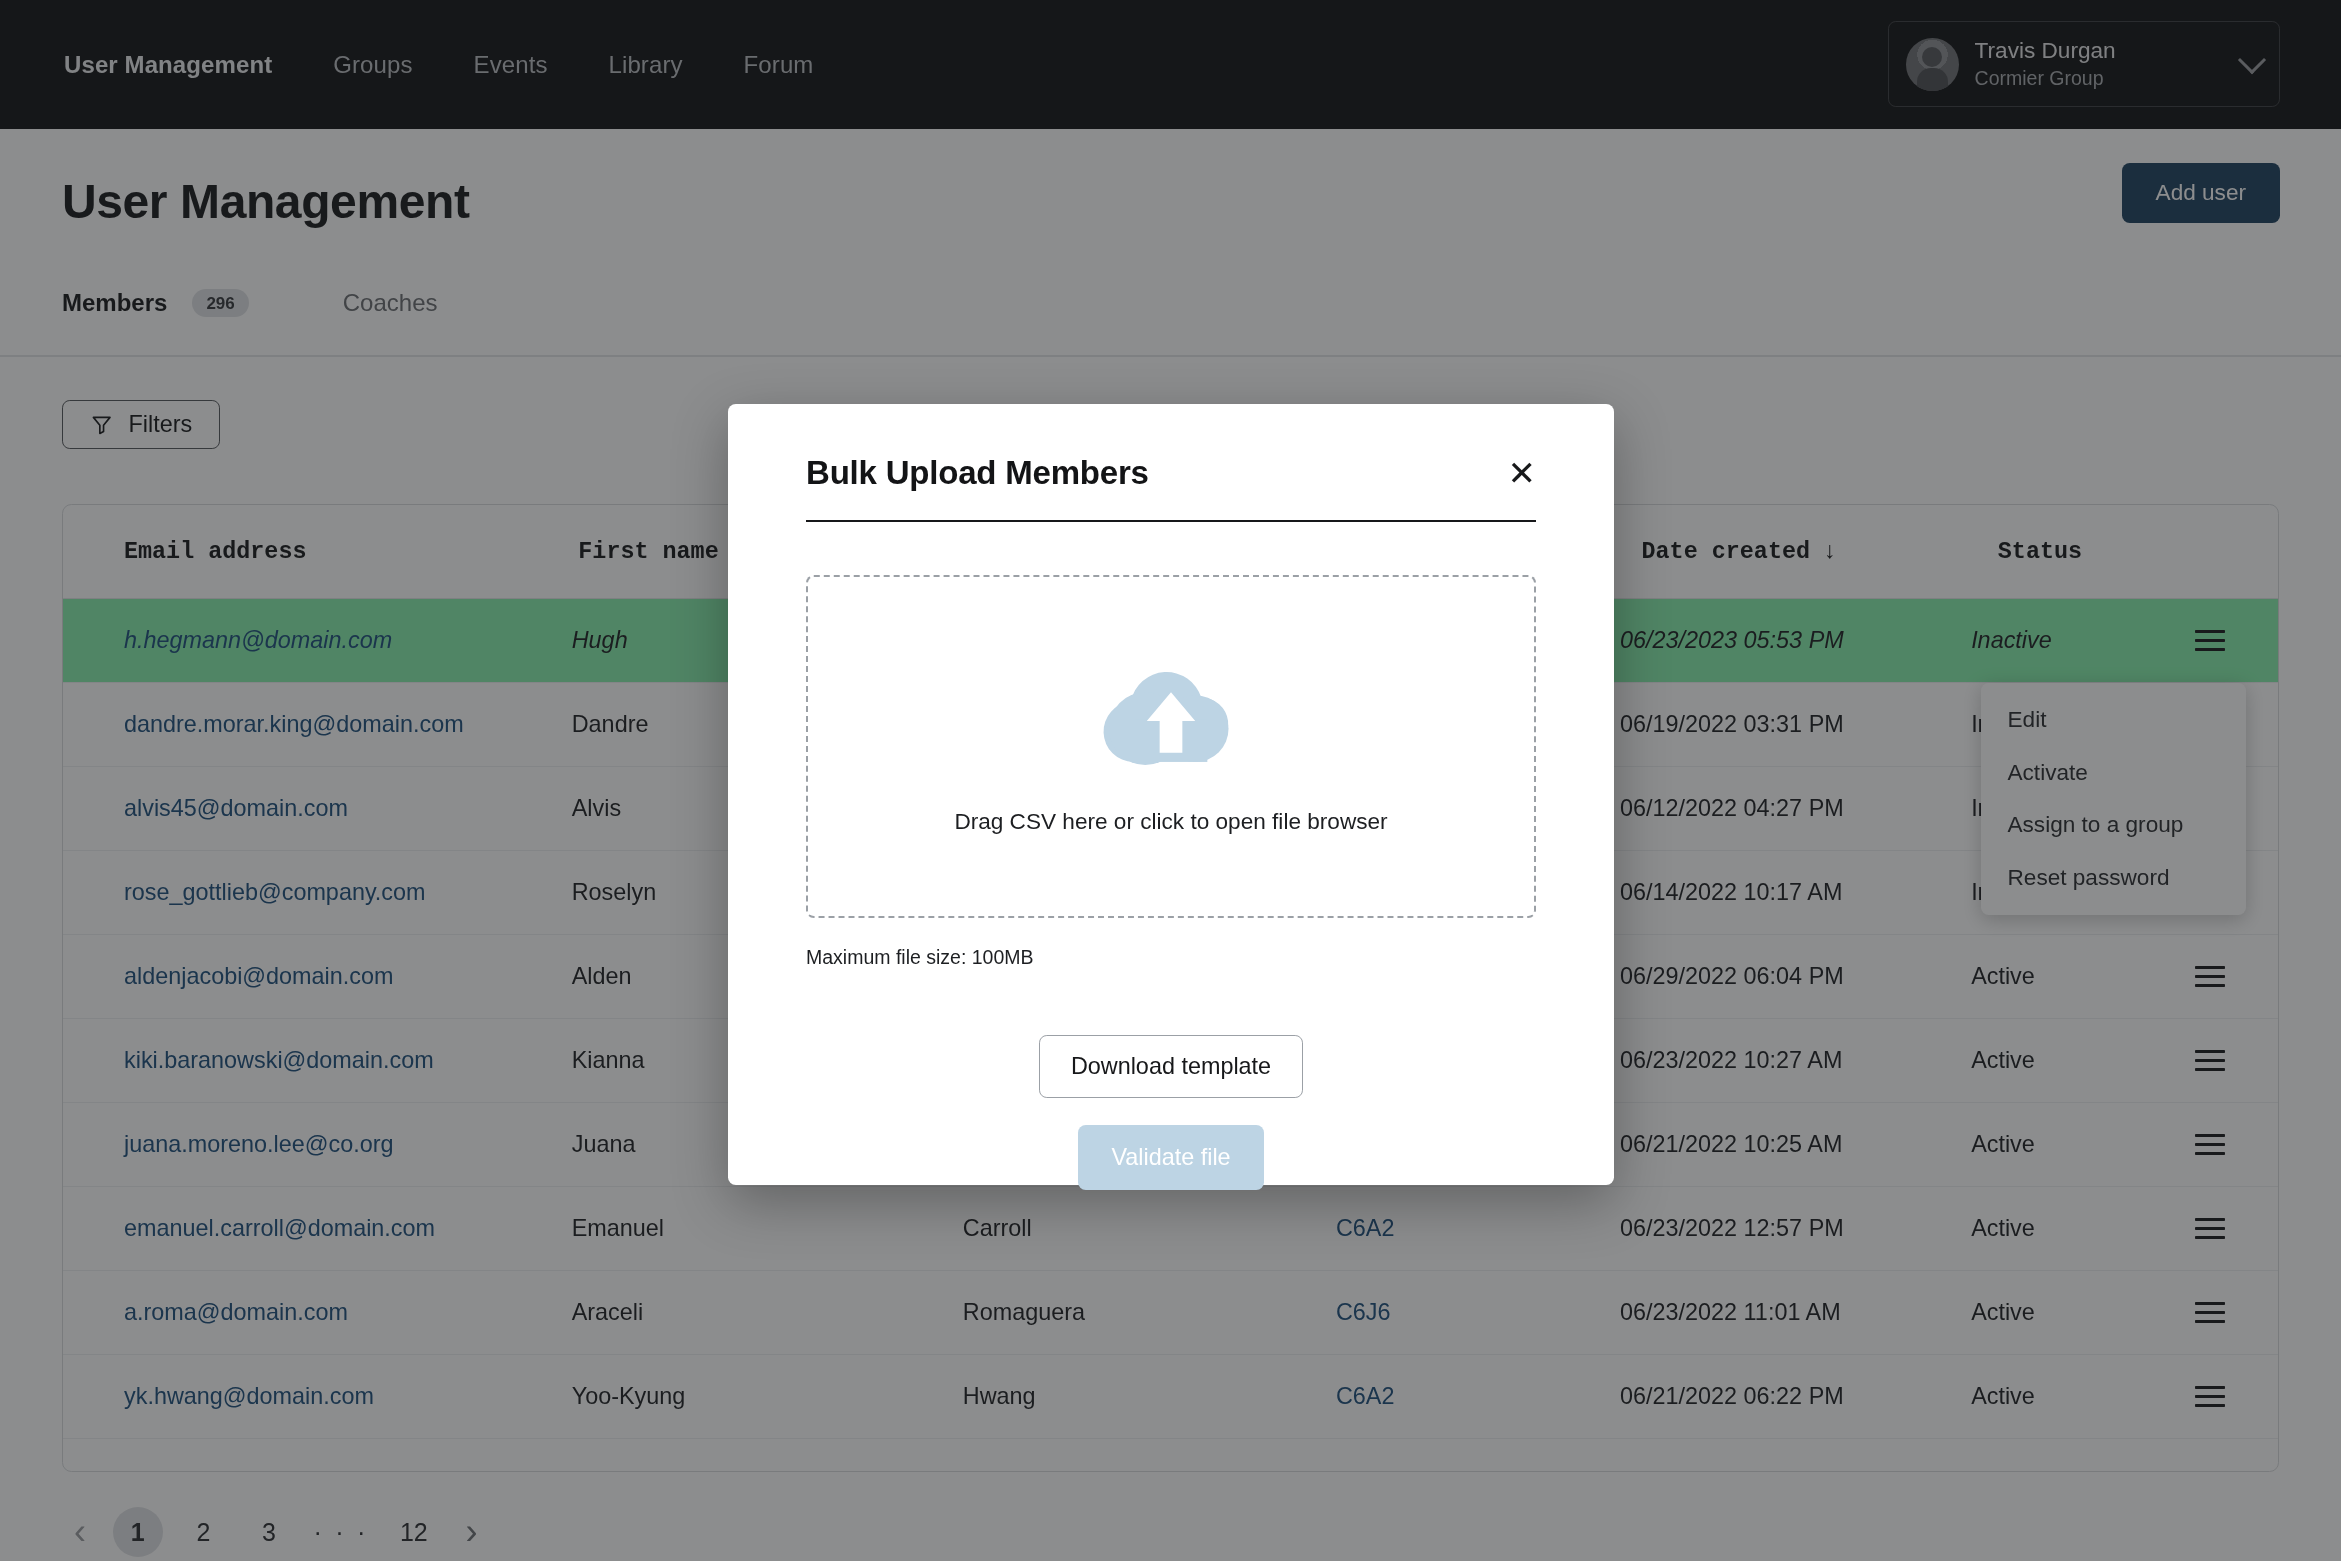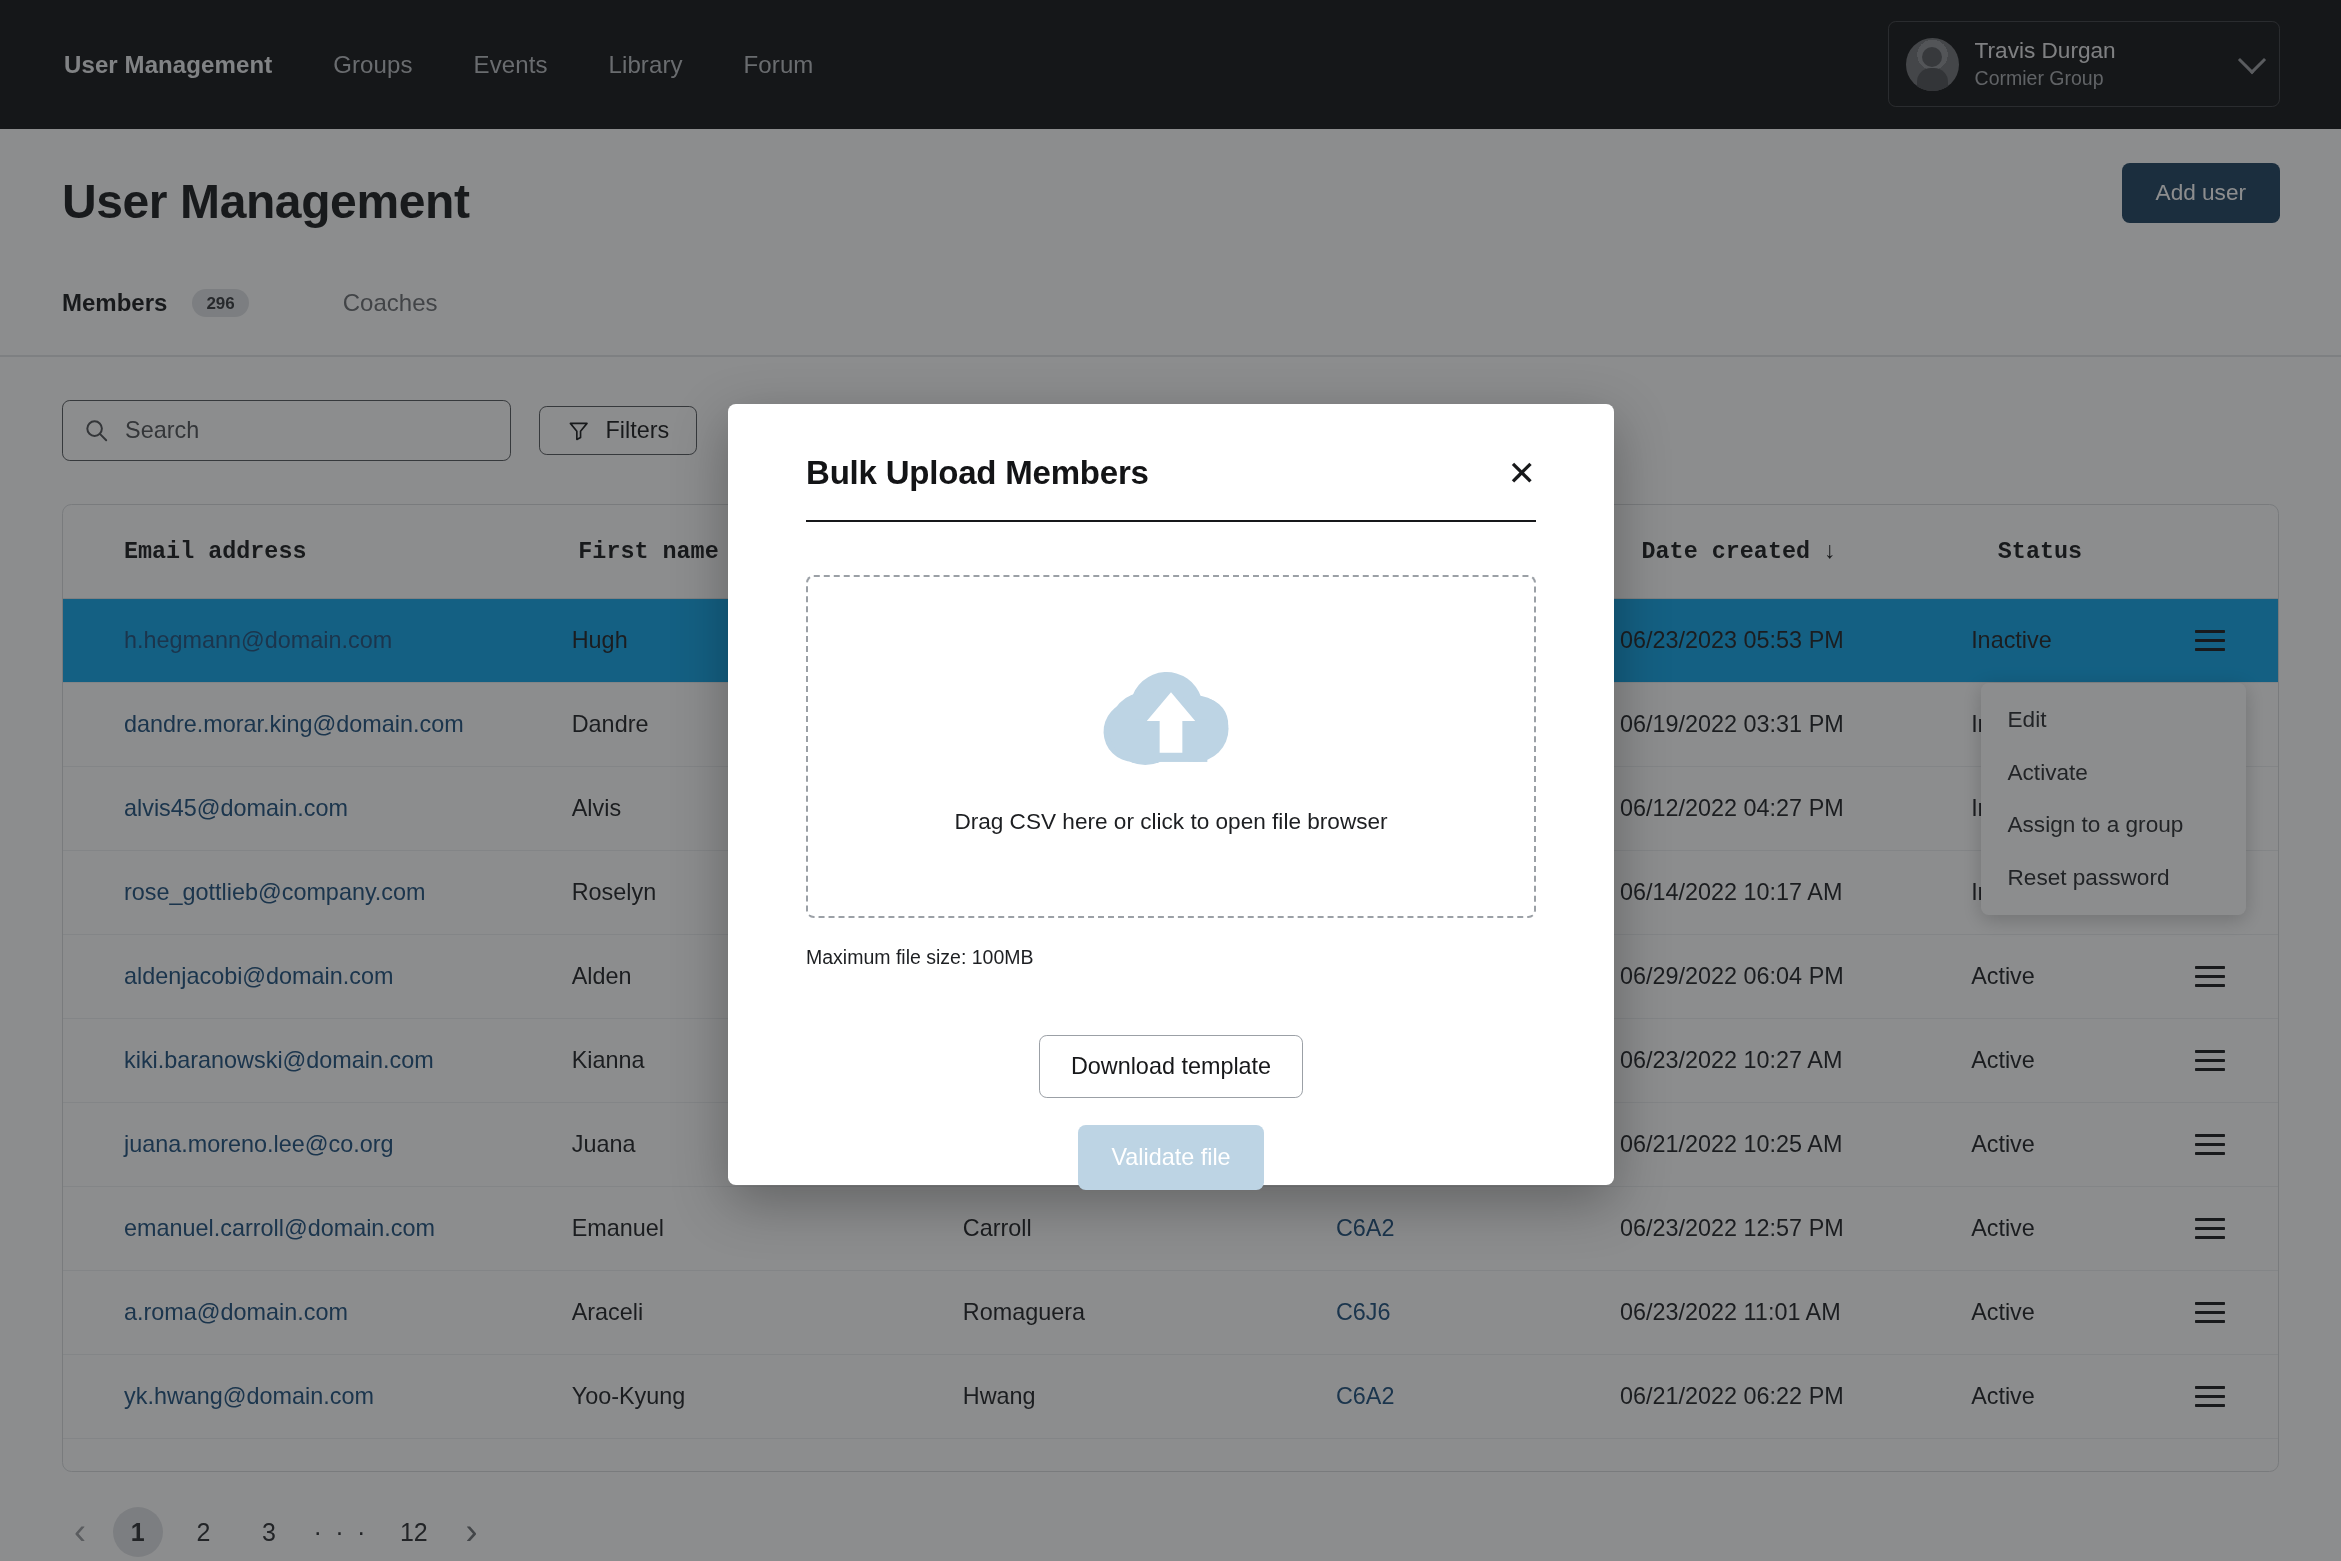--- a/index.html
+++ b/index.html
@@ -90,21 +90,21 @@
   }
 
   
   .table-card {
     position: absolute; left: 62px; top: 504px; width: 2217px; height: 968px;
     border: 1.6px solid #d8dadd; border-radius: 9.4px; background: #ffffff; overflow: hidden;
   }
   .trow { display: flex; align-items: center; height: 84px; padding: 0 0 0 61px; }
   .thead { height: 94px; border-bottom: 1.6px solid #e2e4e7; font-weight: 700; color:#17181a; font-size: 23.4px; font-family: Liberation Mono, monospace; }
   .tbody .trow { border-bottom: 0.8px solid #eceef0; font-size: 23.4px; color: #1d1f22; }
-  .tbody .trow.selected { background: #0ea5e9; }
+  .tbody .trow.selected { background: #86efac; font-style: italic; }
   .c-email  { width: 468px; }
   .c-first  { width: 367px; }
   .c-last   { width: 390px; margin-left: 40px; }
   .c-group  { width: 297px; }
   .c-date   { width: 367px; }
   .c-status { width: 234px; }
   .c-menu   { flex: 1; display: flex; justify-content: flex-end; padding-right: 53px; }
   .link { color: #1d4f7c; }
   .hamburger { display: inline-flex; flex-direction: column; gap: 5.5px; }
   .hamburger i { display: block; width: 30px; height: 3.1px; background: #17181a; border-radius: 0.8px; }
@@ -194,27 +194,20 @@
       <span>Members</span>
       <span class="tab-badge">296</span>
     </div>
     <div class="tab">
       <span>Coaches</span>
     </div>
   </div>
   <div class="tabs-rule"></div>
 
   <div class="toolbar">
-    <div class="search-box">
-      <svg width="26.5" height="26.5" viewBox="0 0 24 24" fill="none">
-        <circle cx="10.5" cy="10.5" r="6.6" stroke="#4e5155" stroke-width="1.8"></circle>
-        <line x1="15.3" y1="15.3" x2="21" y2="21" stroke="#4e5155" stroke-width="1.8" stroke-linecap="round"></line>
-      </svg>
-      <span class="search-ph">Search</span>
-    </div>
     <button class="filters-btn">
       <svg width="23.4" height="23.4" viewBox="0 0 24 24" fill="none">
         <path d="M3.5 4.5h17l-6.6 8v6.4l-3.8 2.1V12.5z" stroke="#17181a" stroke-width="1.7" stroke-linejoin="round"></path>
       </svg>
       <span>Filters</span>
     </button>
   </div>
 
   <div class="table-card">
     <div class="trow thead">

